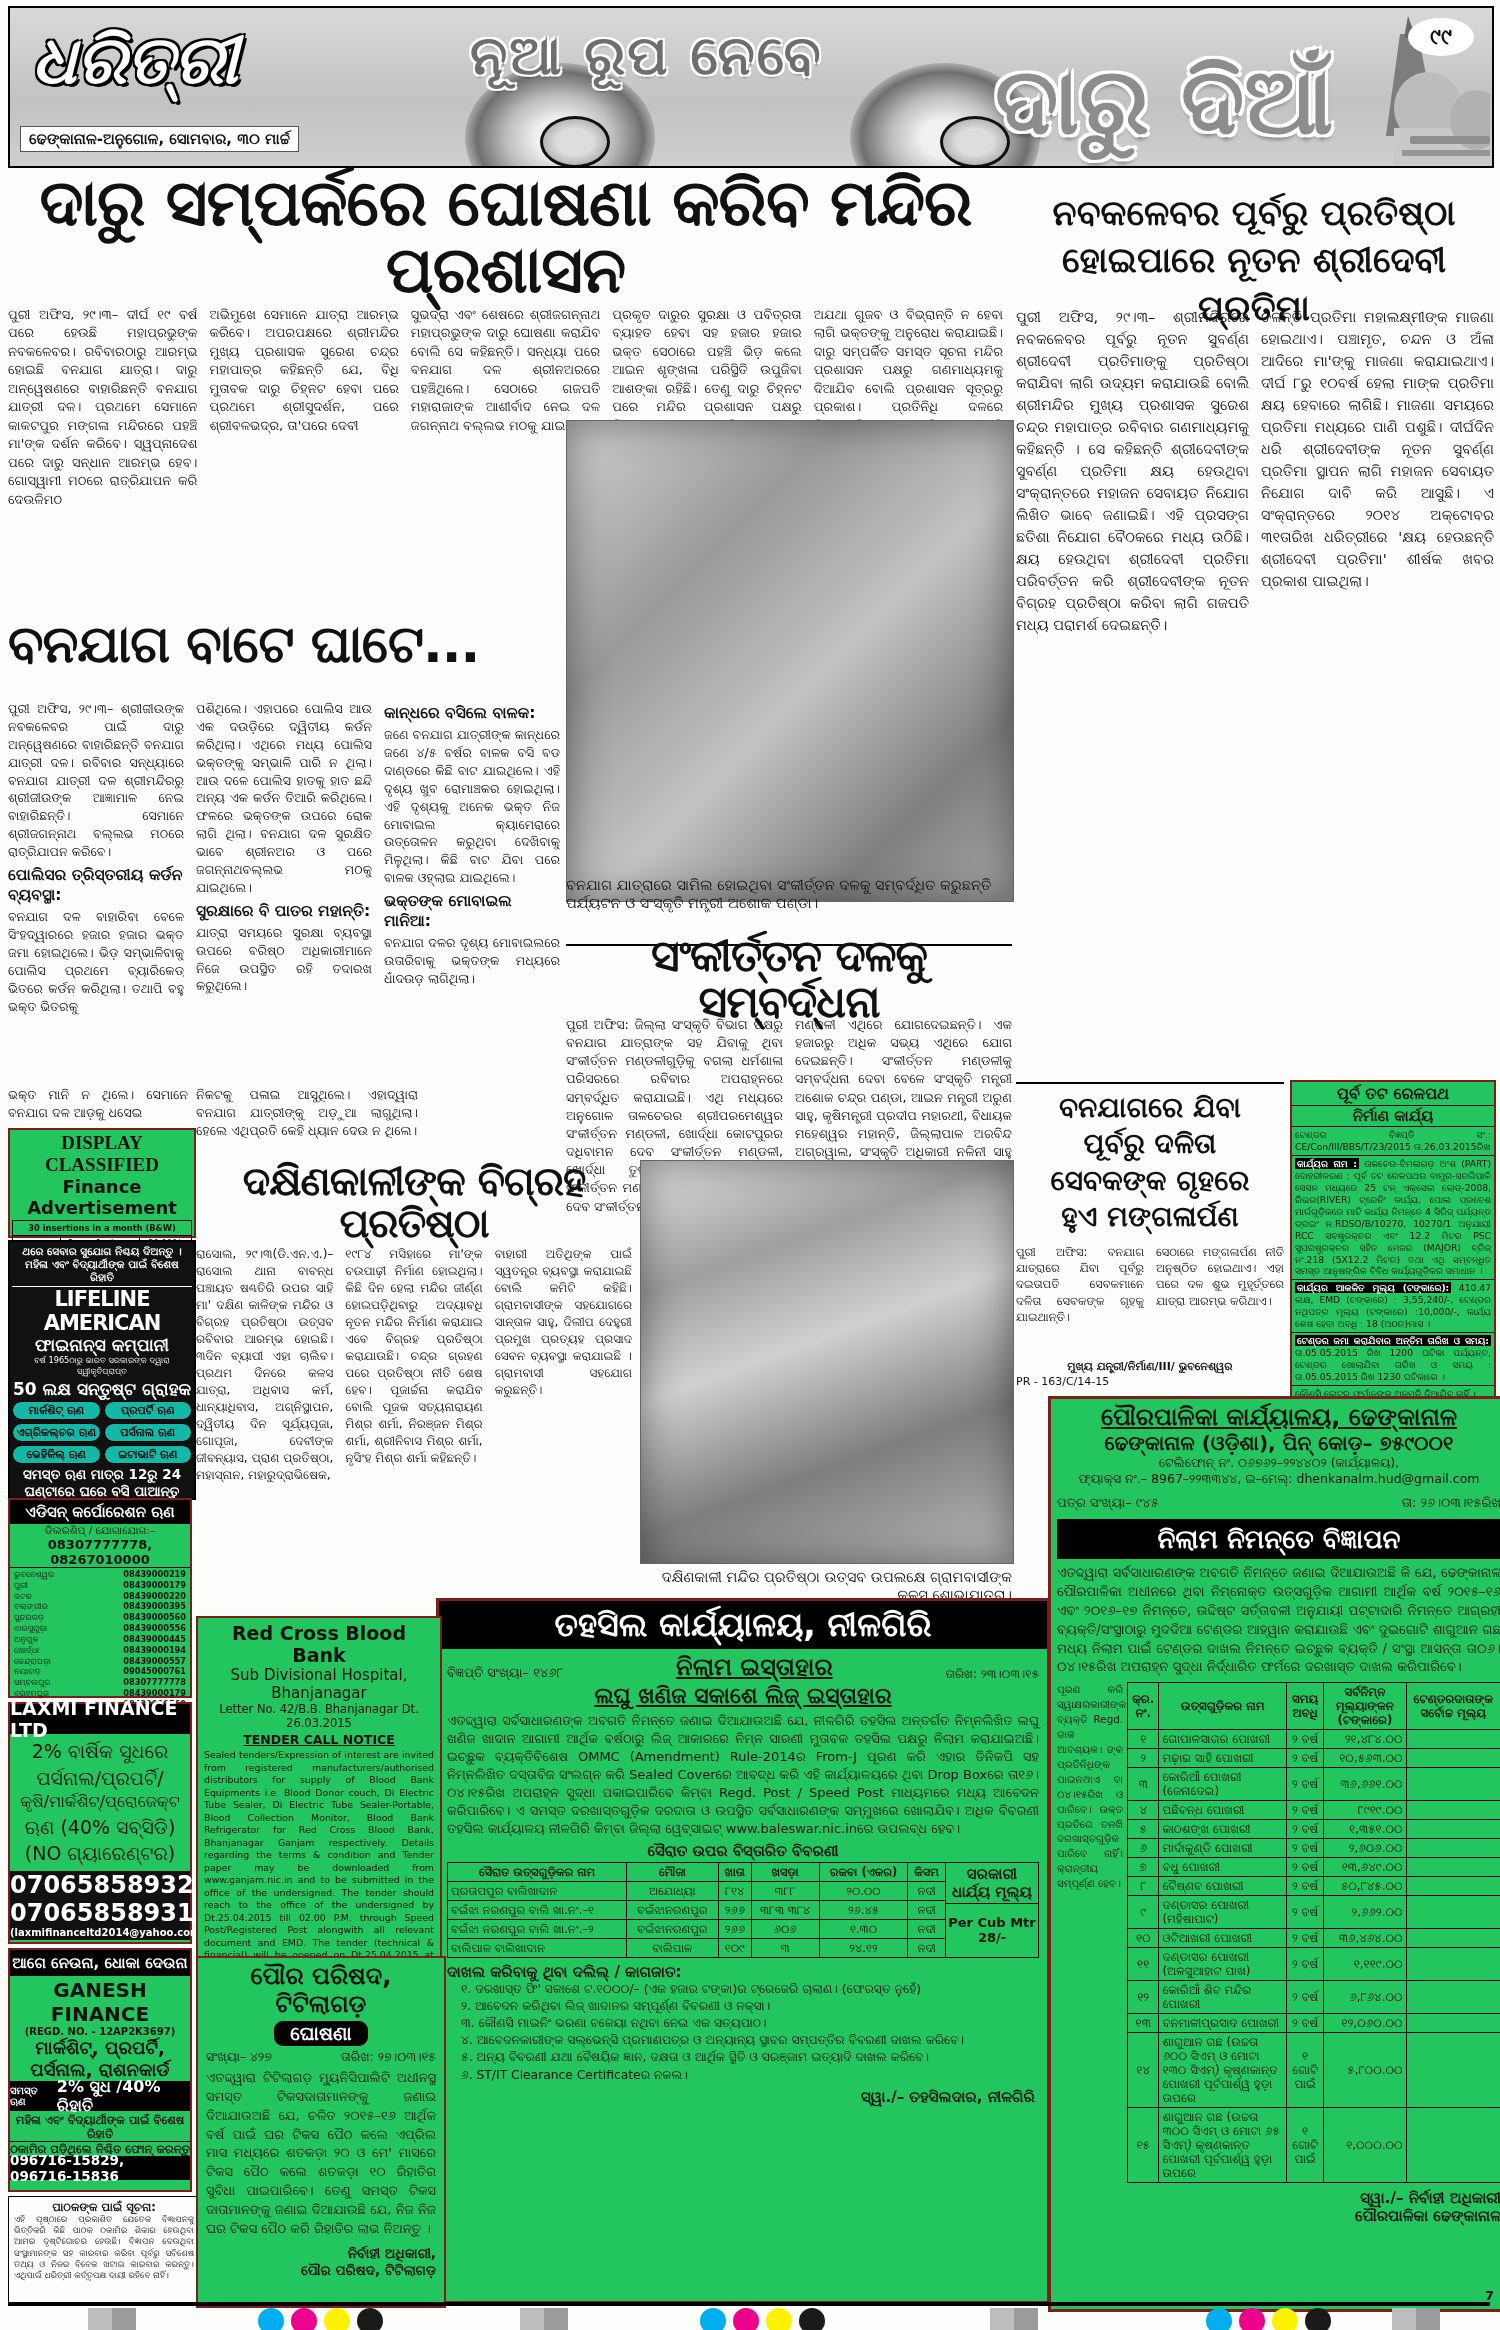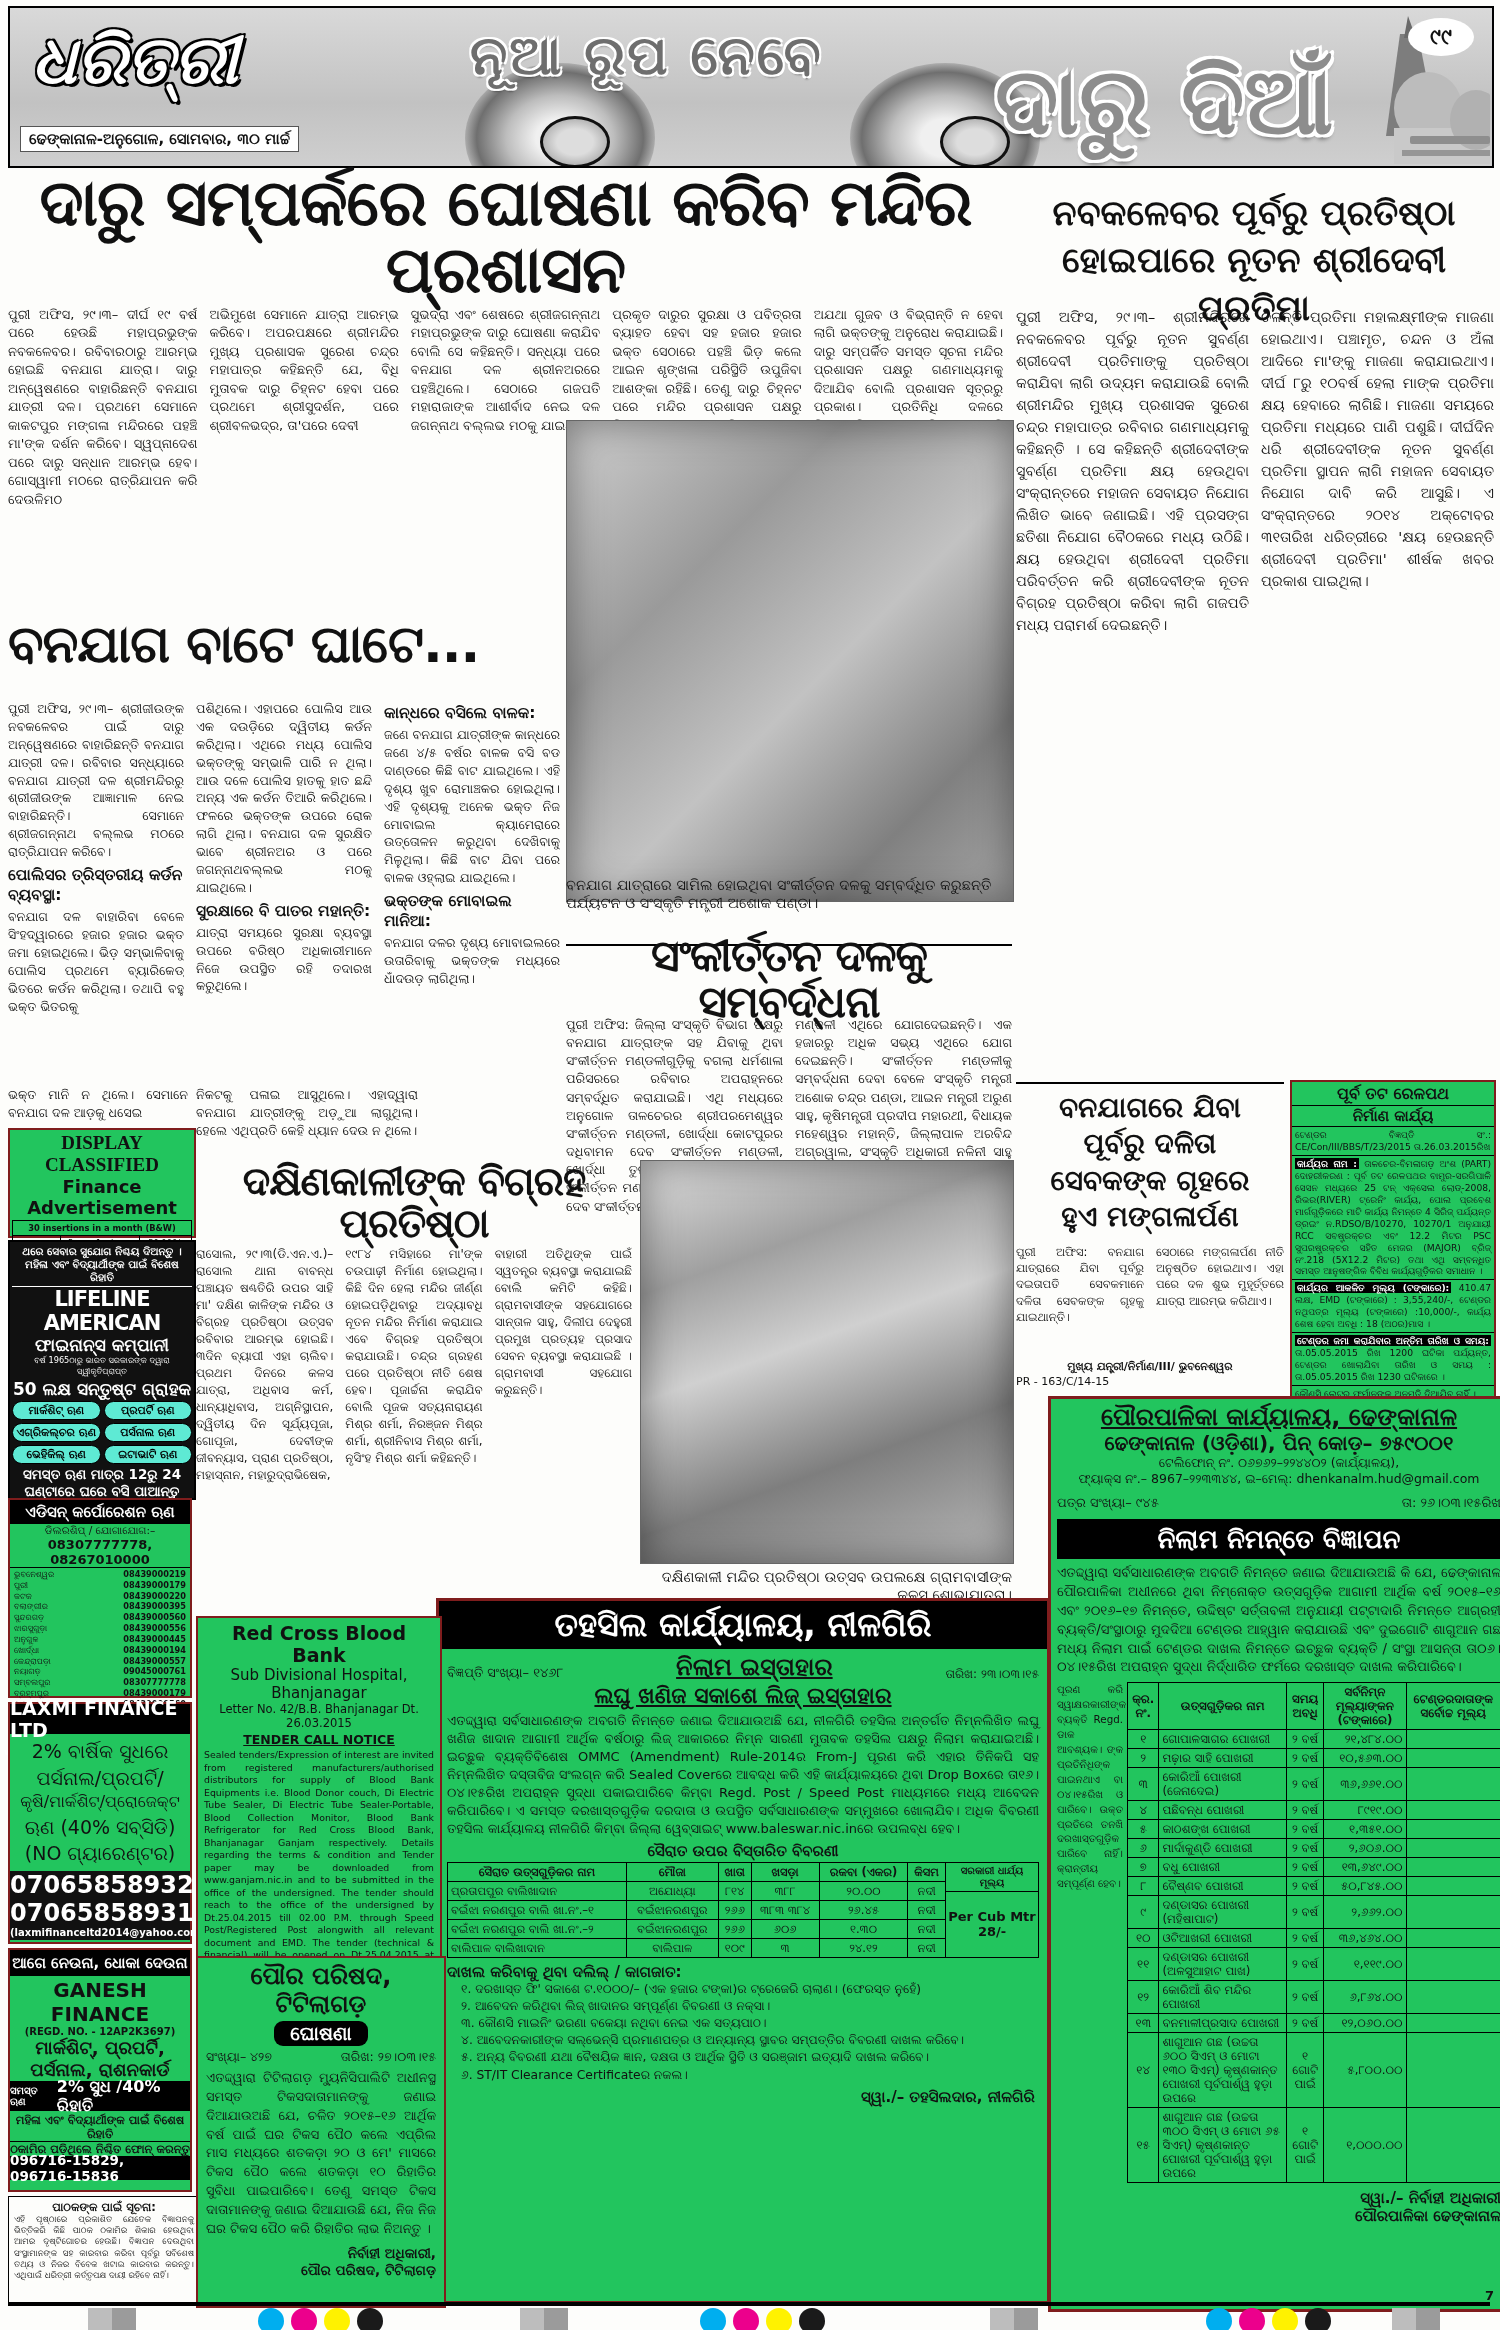--- a/index.html
+++ b/index.html
@@ -16,21 +16,21 @@
   .blk-h{font-size:15.5px;font-weight:bold;line-height:1.3;margin:3px 0;}
   .headline{font-weight:bold;letter-spacing:-1px;line-height:1.05;}
   .photo{background:linear-gradient(135deg,#cfcfcf 0%,#9a9a9a 30%,#c2c2c2 55%,#808080 80%,#a8a8a8 100%);box-shadow:inset 0 0 40px rgba(0,0,0,.45);border:1px solid #666;}
   .caption{font-size:14.5px;line-height:1.25;}
   table{border-collapse:collapse;}
   td,th{border:1px solid #000;padding:2px 3px;vertical-align:middle;}
   .banner{background:#000;color:#fff;display:flex;align-items:center;justify-content:center;font-weight:bold;}
   .rlabel{background:#000;color:#fff;font-weight:bold;padding:0 2px;}
   .rlabel:empty{display:none;}
   .rsec{border-bottom:1px solid #000;padding:2px 3px;font-size:9.2px;line-height:1.3;text-align:justify;}
-  .pill{background:#5eead4;color:#000;border:1.5px solid #000;border-radius:10px;font-size:13px;font-weight:bold;text-align:center;padding:2px 1px;}
+  .pill{background:#14b8a6;color:#000;border:1.5px solid #000;border-radius:10px;font-size:13px;font-weight:bold;text-align:center;padding:2px 1px;}
   .branch-row{display:flex;justify-content:space-between;font-size:11px;line-height:1.34;}
   .dot{width:26px;height:26px;border-radius:50%;}
   .graysq{display:flex;}
   .graysq div{width:24px;height:26px;}
   .eye{position:absolute;width:190px;height:150px;border-radius:50%;background:radial-gradient(ellipse at center,#f0f0f0 18%,#bdbdbd 40%,#6f6f6f 62%,rgba(160,160,160,0) 75%);}
   .pupil{position:absolute;width:64px;height:46px;border:3px solid #111;border-radius:50%;background:radial-gradient(#ddd 40%,#aaa 80%);}
   .outline-lite{color:#6e6e6e;text-shadow:-2px -2px 0 #fff,2px -2px 0 #fff,-2px 2px 0 #fff,2px 2px 0 #fff,0 3px 2px rgba(0,0,0,.35);}
 </style>
 </head>
 <body>
@@ -200,21 +200,21 @@
               <td>ବାଲିପାଳ ବାଲିଖାଦାନ</td>
               <td class="c">ବାଲିପାଳ</td>
               <td class="c">୧୦୯</td>
               <td class="c">୩</td>
               <td class="c">୨୪.୧୨</td>
               <td class="c">ନଦୀ</td>
             </tr>
           </tbody>
       </table>
       <div style="width:92px;border:1px solid #000;border-left:none;display:flex;flex-direction:column;">
-        <div class="c b" style="font-size:10px;border-bottom:1px solid #000;padding:2px;">ସରକାରୀ ଧାର୍ଯ୍ୟ ମୂଲ୍ୟ</div>
+        <div class="c b" style="font-size:15px;border-bottom:1px solid #000;padding:2px;">ସରକାରୀ ଧାର୍ଯ୍ୟ ମୂଲ୍ୟ</div>
         <div class="c b" style="font-size:13px;flex:1;display:flex;align-items:center;justify-content:center;">Per Cub Mtr 28/-</div>
       </div>
     </div>
     <div class="b" style="font-size:15px;padding:3px 8px 0 8px;">ଦାଖଲ କରିବାକୁ ଥିବା ଦଲିଲ୍ / କାଗଜାତ:</div>
     <div style="padding:0 8px;">
         <div style="font-size:12.3px;line-height:1.4;padding-left:14px;">୧.  ଦରଖାସ୍ତ ଫି' ସକାଶେ ଟ.୧୦୦୦/– (ଏକ ହଜାର ଟଙ୍କା)ର ଟ୍ରେଜେରି ଚାଲାଣ। (ଫେରସ୍ତ ନୁହେଁ)</div>
         <div style="font-size:12.3px;line-height:1.4;padding-left:14px;">୨.  ଆବେଦନ କରିଥିବା ଲିଜ୍ ଖାଦାନର ସମ୍ପୂର୍ଣ୍ଣ ବିବରଣୀ ଓ ନକ୍ସା।</div>
         <div style="font-size:12.3px;line-height:1.4;padding-left:14px;">୩.  କୌଣସି ମାଇନିଂ ଭରଣା ବକେୟା ନଥିବା ନେଇ ଏକ ସତ୍ୟପାଠ।</div>
         <div style="font-size:12.3px;line-height:1.4;padding-left:14px;">୪.  ଆବେଦନକାରୀଙ୍କ ସଲ୍‌ଭେନ୍ସି ପ୍ରମାଣପତ୍ର ଓ ଅନ୍ୟାନ୍ୟ ସ୍ଥାବର ସମ୍ପତ୍ତିର ବିବରଣୀ ଦାଖଲ କରିବେ।</div>
         <div style="font-size:12.3px;line-height:1.4;padding-left:14px;">୫.  ଅନ୍ୟ ବିବରଣୀ ଯଥା ବୈଷୟିକ ଜ୍ଞାନ, ଦକ୍ଷତା ଓ ଆର୍ଥିକ ସ୍ଥିତି ଓ ସରଞ୍ଜାମ ଇତ୍ୟାଦି ଦାଖଲ କରିବେ।</div>

